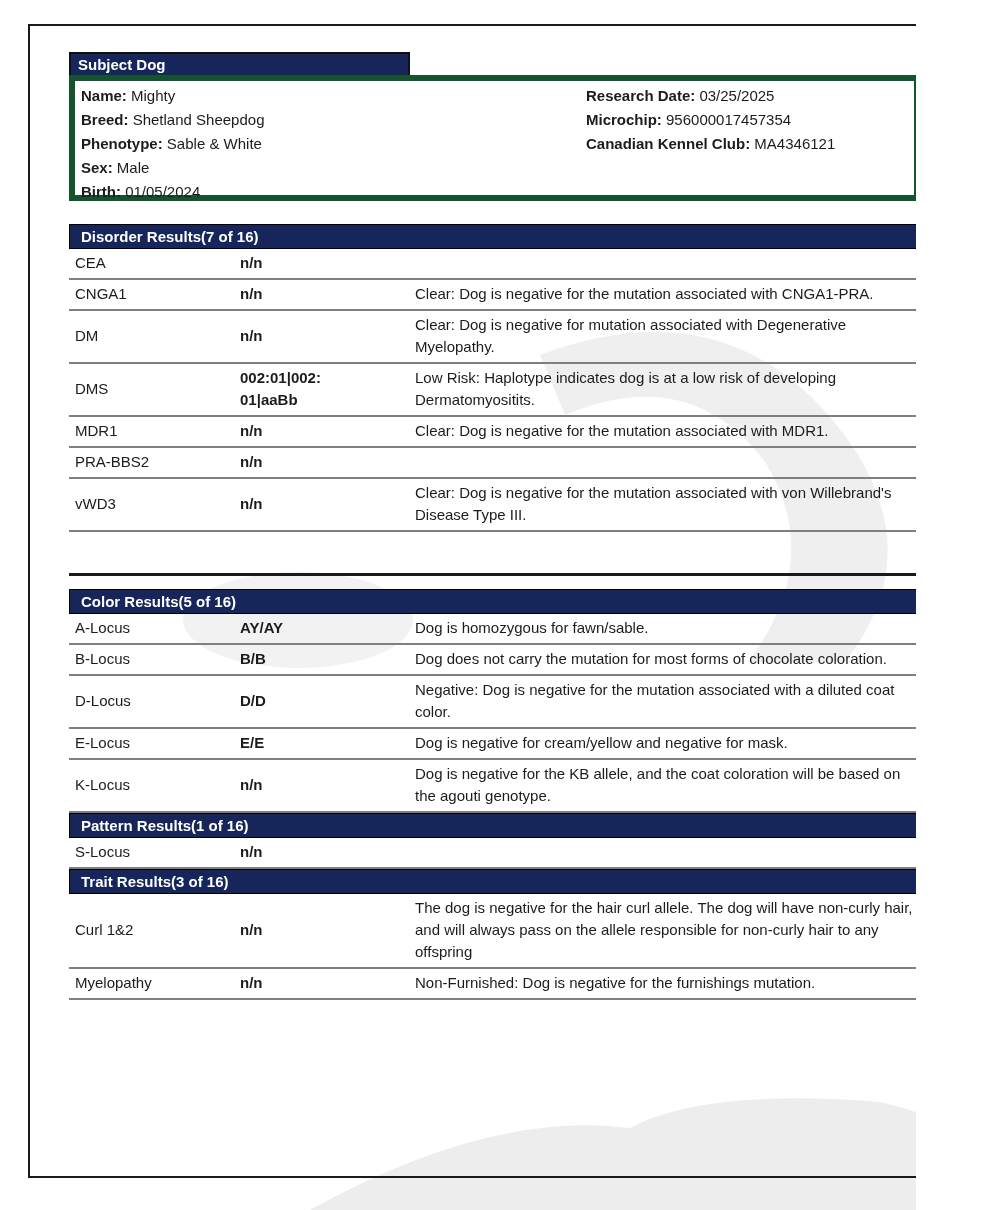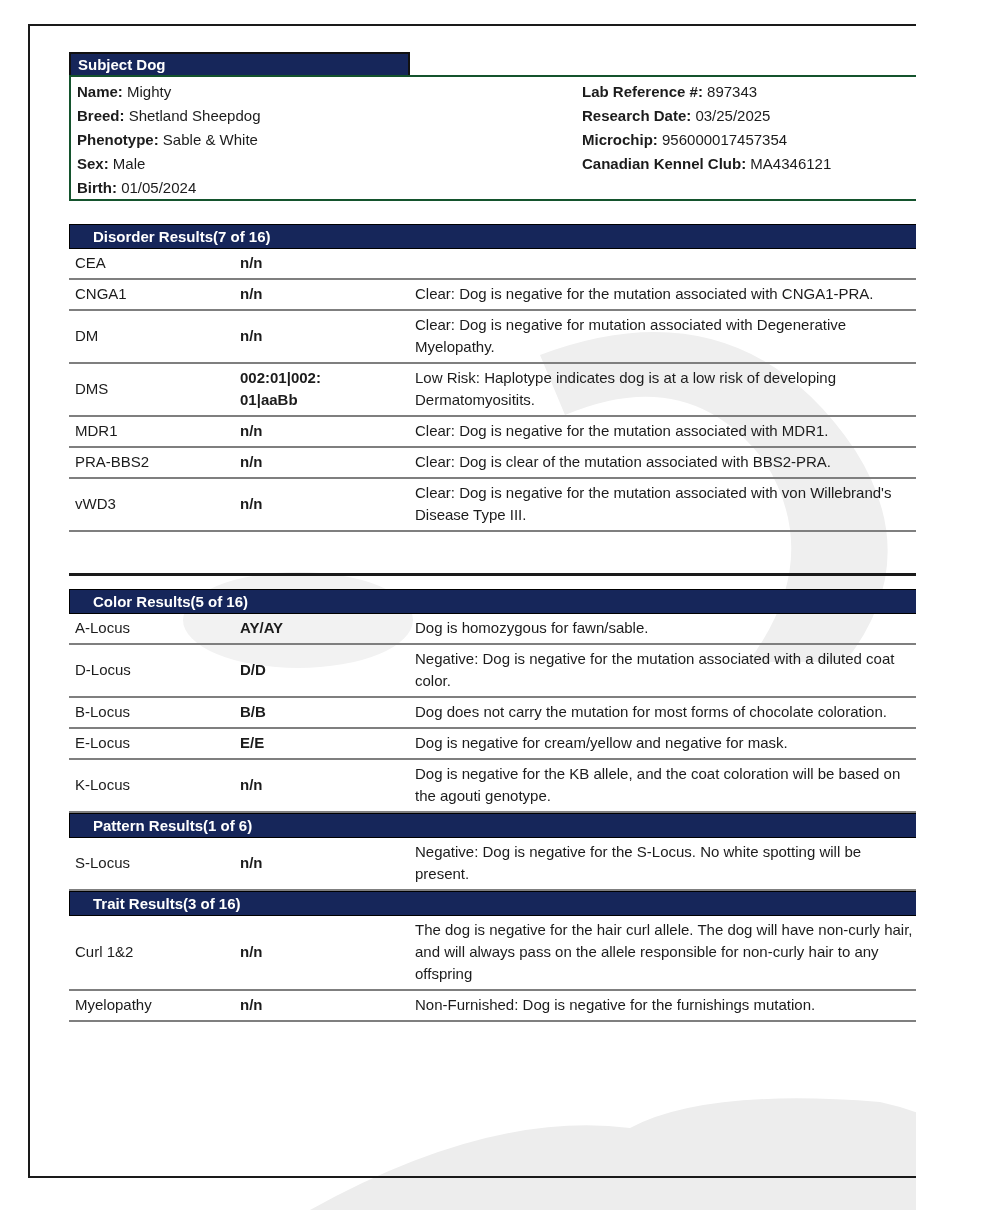--- a/index.html
+++ b/index.html
@@ -22,35 +22,35 @@
   .subject-tab{
     width:341px;height:23px;box-sizing:border-box;
     background:var(--navy,#16265a);
     border:2px solid #111;border-bottom:none;
     color:#fff;font-weight:bold;font-size:15px;
     display:flex;align-items:center;padding-left:7px;
   }
   .info-box{
     position:relative;box-sizing:border-box;
     width:851px;height:126px;
-    border:2px solid #14532d;
+    border:6px solid #14532d;
     background:transparent;
   }
   .info-col{position:absolute;top:3px;font-size:15px;line-height:24px;}
   .info-col.left{left:6px;}
   .info-col.right{left:511px;}
   .info-line .lbl{font-weight:bold;}
 
   .tables{margin-top:23px;}
   .section-header{
     box-sizing:border-box;height:25px;
     background:var(--navy,#16265a);
     border:1px solid #000;
     color:#fff;font-weight:bold;font-size:15px;
-    display:flex;align-items:center;padding-left:23px;
+    display:flex;align-items:center;padding-left:11px;
   }
   .row{
     display:grid;
     grid-template-columns:171px 175px 1fr;
     align-items:center;
     border-bottom:2px solid var(--rule,#7f7f7f);
     padding:3px 0 4px 0;
   }
   .cell{font-size:15px;line-height:22px;}
   .gene{padding-left:6px;}
@@ -83,21 +83,20 @@
 
     <div class="info-box">
       <div class="info-col left" id="subject-left">
           <div class="info-line"><span class="lbl">Name:</span><span class="val"> Mighty</span></div>
           <div class="info-line"><span class="lbl">Breed:</span><span class="val"> Shetland Sheepdog</span></div>
           <div class="info-line"><span class="lbl">Phenotype:</span><span class="val"> Sable &amp; White</span></div>
           <div class="info-line"><span class="lbl">Sex:</span><span class="val"> Male</span></div>
           <div class="info-line"><span class="lbl">Birth:</span><span class="val"> 01/05/2024</span></div>
         </div>
       <div class="info-col right" id="subject-right">
-          <div class="info-line"><span class="lbl">Lab Reference #:</span><span class="val"> 897343</span></div>
           <div class="info-line"><span class="lbl">Research Date:</span><span class="val"> 03/25/2025</span></div>
           <div class="info-line"><span class="lbl">Microchip:</span><span class="val"> 956000017457354</span></div>
           <div class="info-line"><span class="lbl">Canadian Kennel Club:</span><span class="val"> MA4346121</span></div>
         </div>
     </div>
 
     <div class="tables" id="tables">
         <div class="section-header">Disorder Results(7 of 16)</div>
         <div class="row">
           <div class="cell gene">CEA</div>
@@ -120,59 +119,57 @@
           <div class="cell desc">Low Risk: Haplotype indicates dog is at a low risk of developing Dermatomyositits.</div>
         </div>
         <div class="row">
           <div class="cell gene">MDR1</div>
           <div class="cell genotype">n/n</div>
           <div class="cell desc">Clear: Dog is negative for the mutation associated with MDR1.</div>
         </div>
         <div class="row">
           <div class="cell gene">PRA-BBS2</div>
           <div class="cell genotype">n/n</div>
-          <div class="cell desc">Clear: Dog is clear of the mutation associated with BBS2-PRA.</div>
         </div>
         <div class="row">
           <div class="cell gene">vWD3</div>
           <div class="cell genotype">n/n</div>
           <div class="cell desc">Clear: Dog is negative for the mutation associated with von Willebrand's Disease Type III.</div>
         </div>
         <div class="table-divider"></div>
         <div class="section-header">Color Results(5 of 16)</div>
         <div class="row">
           <div class="cell gene">A-Locus</div>
           <div class="cell genotype">AY/AY</div>
           <div class="cell desc">Dog is homozygous for fawn/sable.</div>
         </div>
         <div class="row">
+          <div class="cell gene">B-Locus</div>
+          <div class="cell genotype">B/B</div>
+          <div class="cell desc">Dog does not carry the mutation for most forms of chocolate coloration.</div>
+        </div>
+        <div class="row">
           <div class="cell gene">D-Locus</div>
           <div class="cell genotype">D/D</div>
           <div class="cell desc">Negative: Dog is negative for the mutation associated with a diluted coat color.</div>
-        </div>
-        <div class="row">
-          <div class="cell gene">B-Locus</div>
-          <div class="cell genotype">B/B</div>
-          <div class="cell desc">Dog does not carry the mutation for most forms of chocolate coloration.</div>
         </div>
         <div class="row">
           <div class="cell gene">E-Locus</div>
           <div class="cell genotype">E/E</div>
           <div class="cell desc">Dog is negative for cream/yellow and negative for mask.</div>
         </div>
         <div class="row">
           <div class="cell gene">K-Locus</div>
           <div class="cell genotype">n/n</div>
           <div class="cell desc">Dog is negative for the KB allele, and the coat coloration will be based on the agouti genotype.</div>
         </div>
-        <div class="section-header">Pattern Results(1 of 6)</div>
+        <div class="section-header">Pattern Results(1 of 16)</div>
         <div class="row">
           <div class="cell gene">S-Locus</div>
           <div class="cell genotype">n/n</div>
-          <div class="cell desc">Negative: Dog is negative for the S-Locus. No white spotting will be present.</div>
         </div>
         <div class="section-header">Trait Results(3 of 16)</div>
         <div class="row">
           <div class="cell gene">Curl 1&amp;2</div>
           <div class="cell genotype">n/n</div>
           <div class="cell desc">The dog is negative for the hair curl allele. The dog will have non-curly hair, and will always pass on the allele responsible for non-curly hair to any offspring</div>
         </div>
         <div class="row">
           <div class="cell gene">Myelopathy</div>
           <div class="cell genotype">n/n</div>

